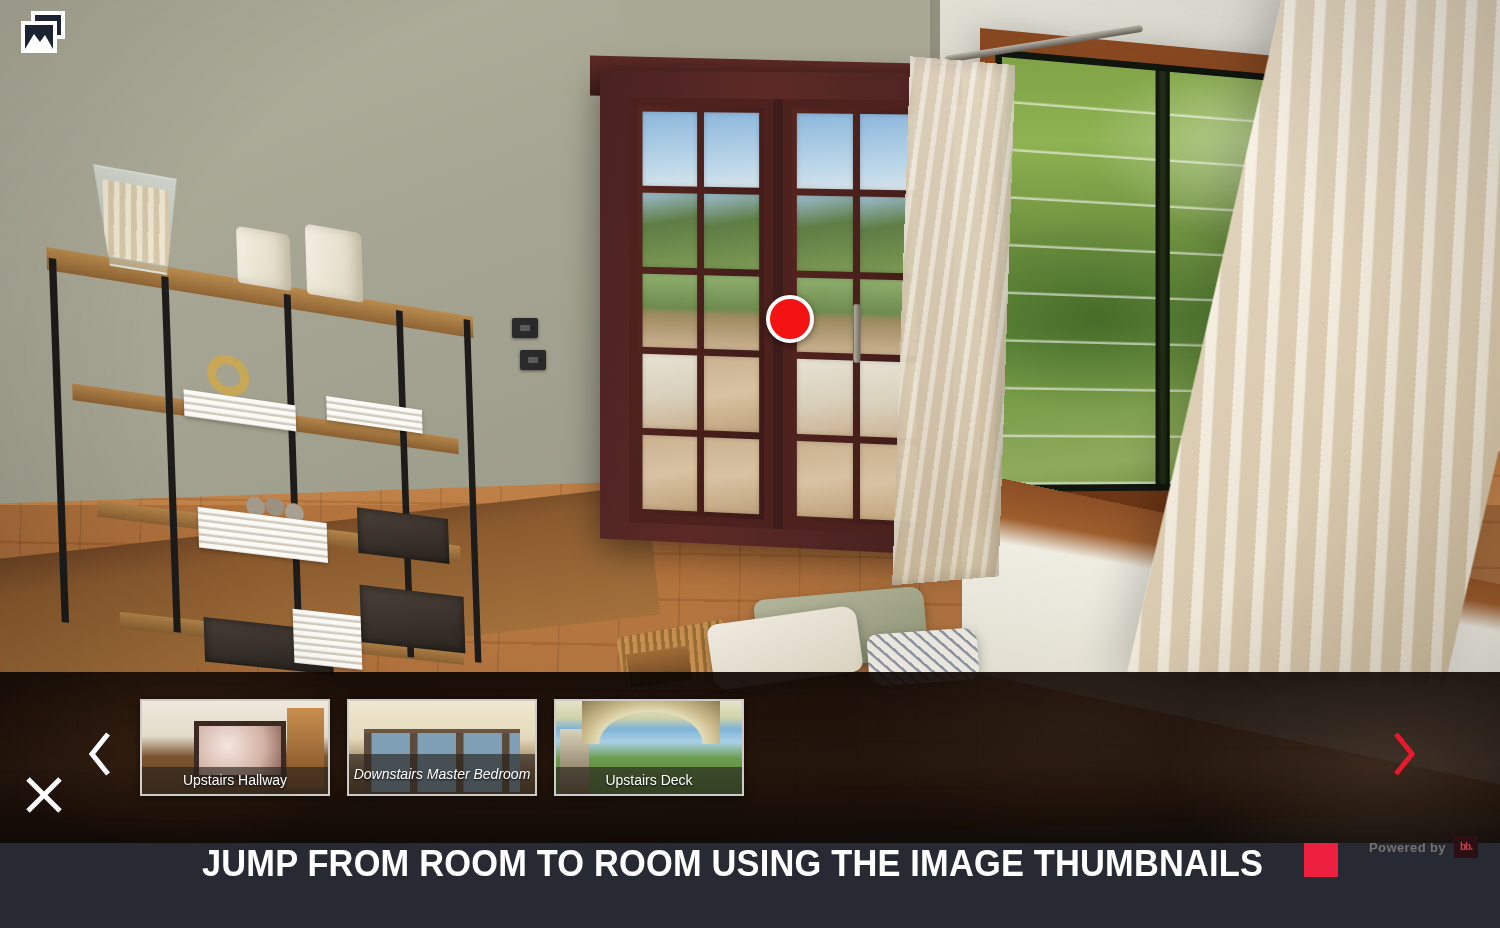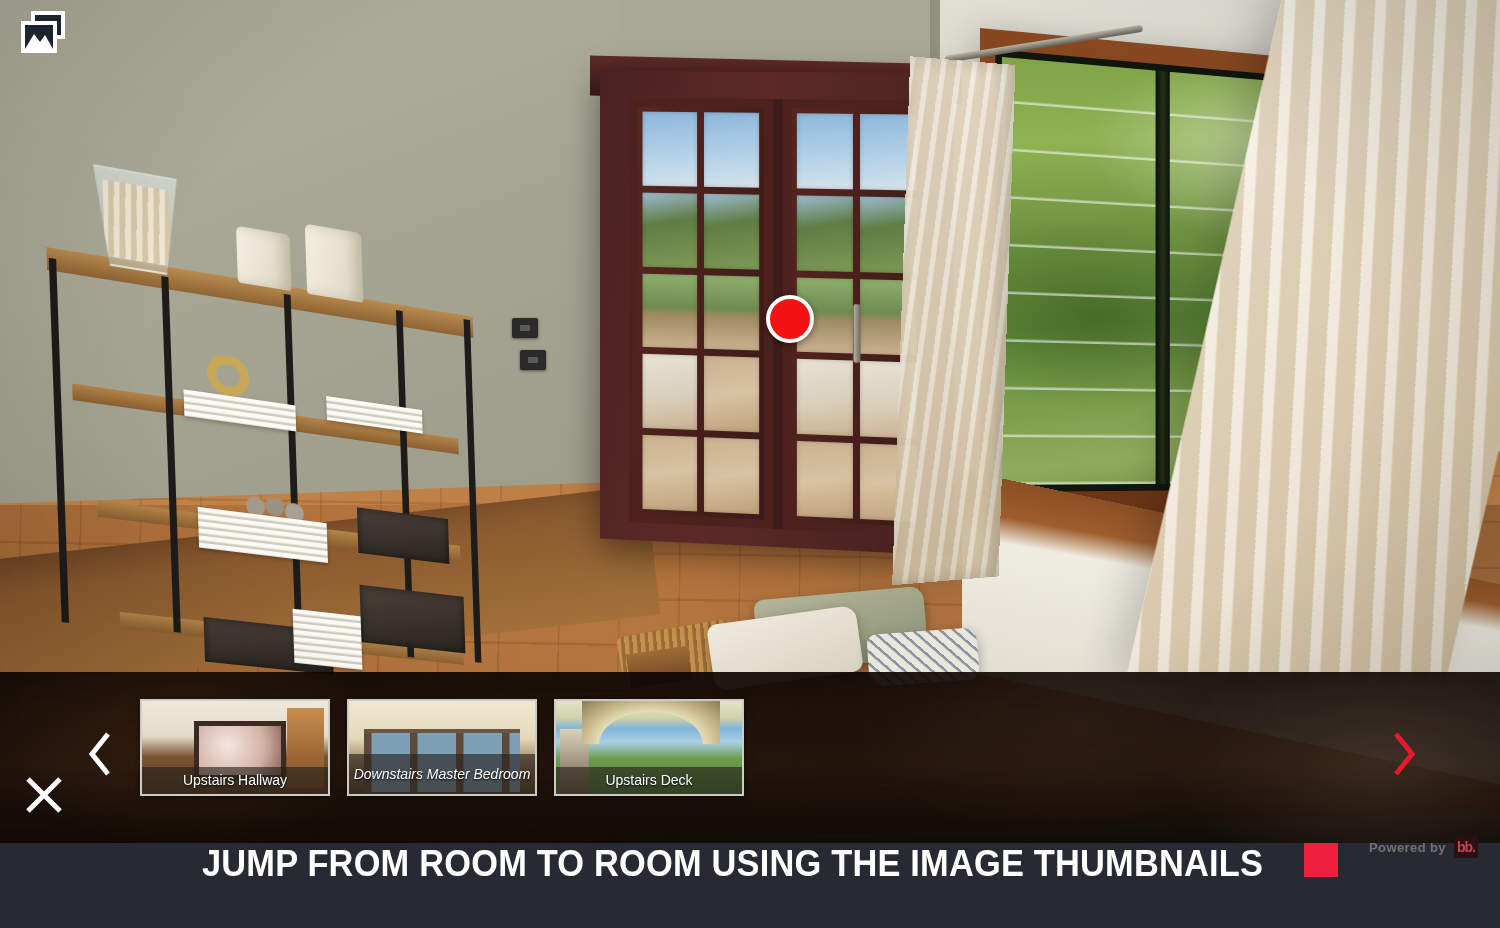--- a/index.html
+++ b/index.html
@@ -379,21 +379,21 @@
   #powered {
     position:absolute; right: 22px; top: 808px;
     display:flex; align-items:center; gap: 8px; z-index: 4; margin-top: 28px;
   }
   #powered .pb-text {
     color: rgba(190,178,172,.52); font-size: 13px; font-weight: bold;
     letter-spacing: .4px;
   }
   #powered .pb-mark {
     width: 24px; height: 22px; background:#2a1012;
-    color:#c9434f; font-size: 14px; font-weight: bold; line-height: 22px;
+    color:#c9434f; font-size: 10px; font-weight: bold; line-height: 22px;
     text-align:center; letter-spacing:-1px;
   }
 
   
   #banner {
     position:absolute; left:0; top: 843px; width: 1500px; height: 85px;
     background: #272A33;
     display:flex; justify-content:center; 
   }
   #banner-text {

